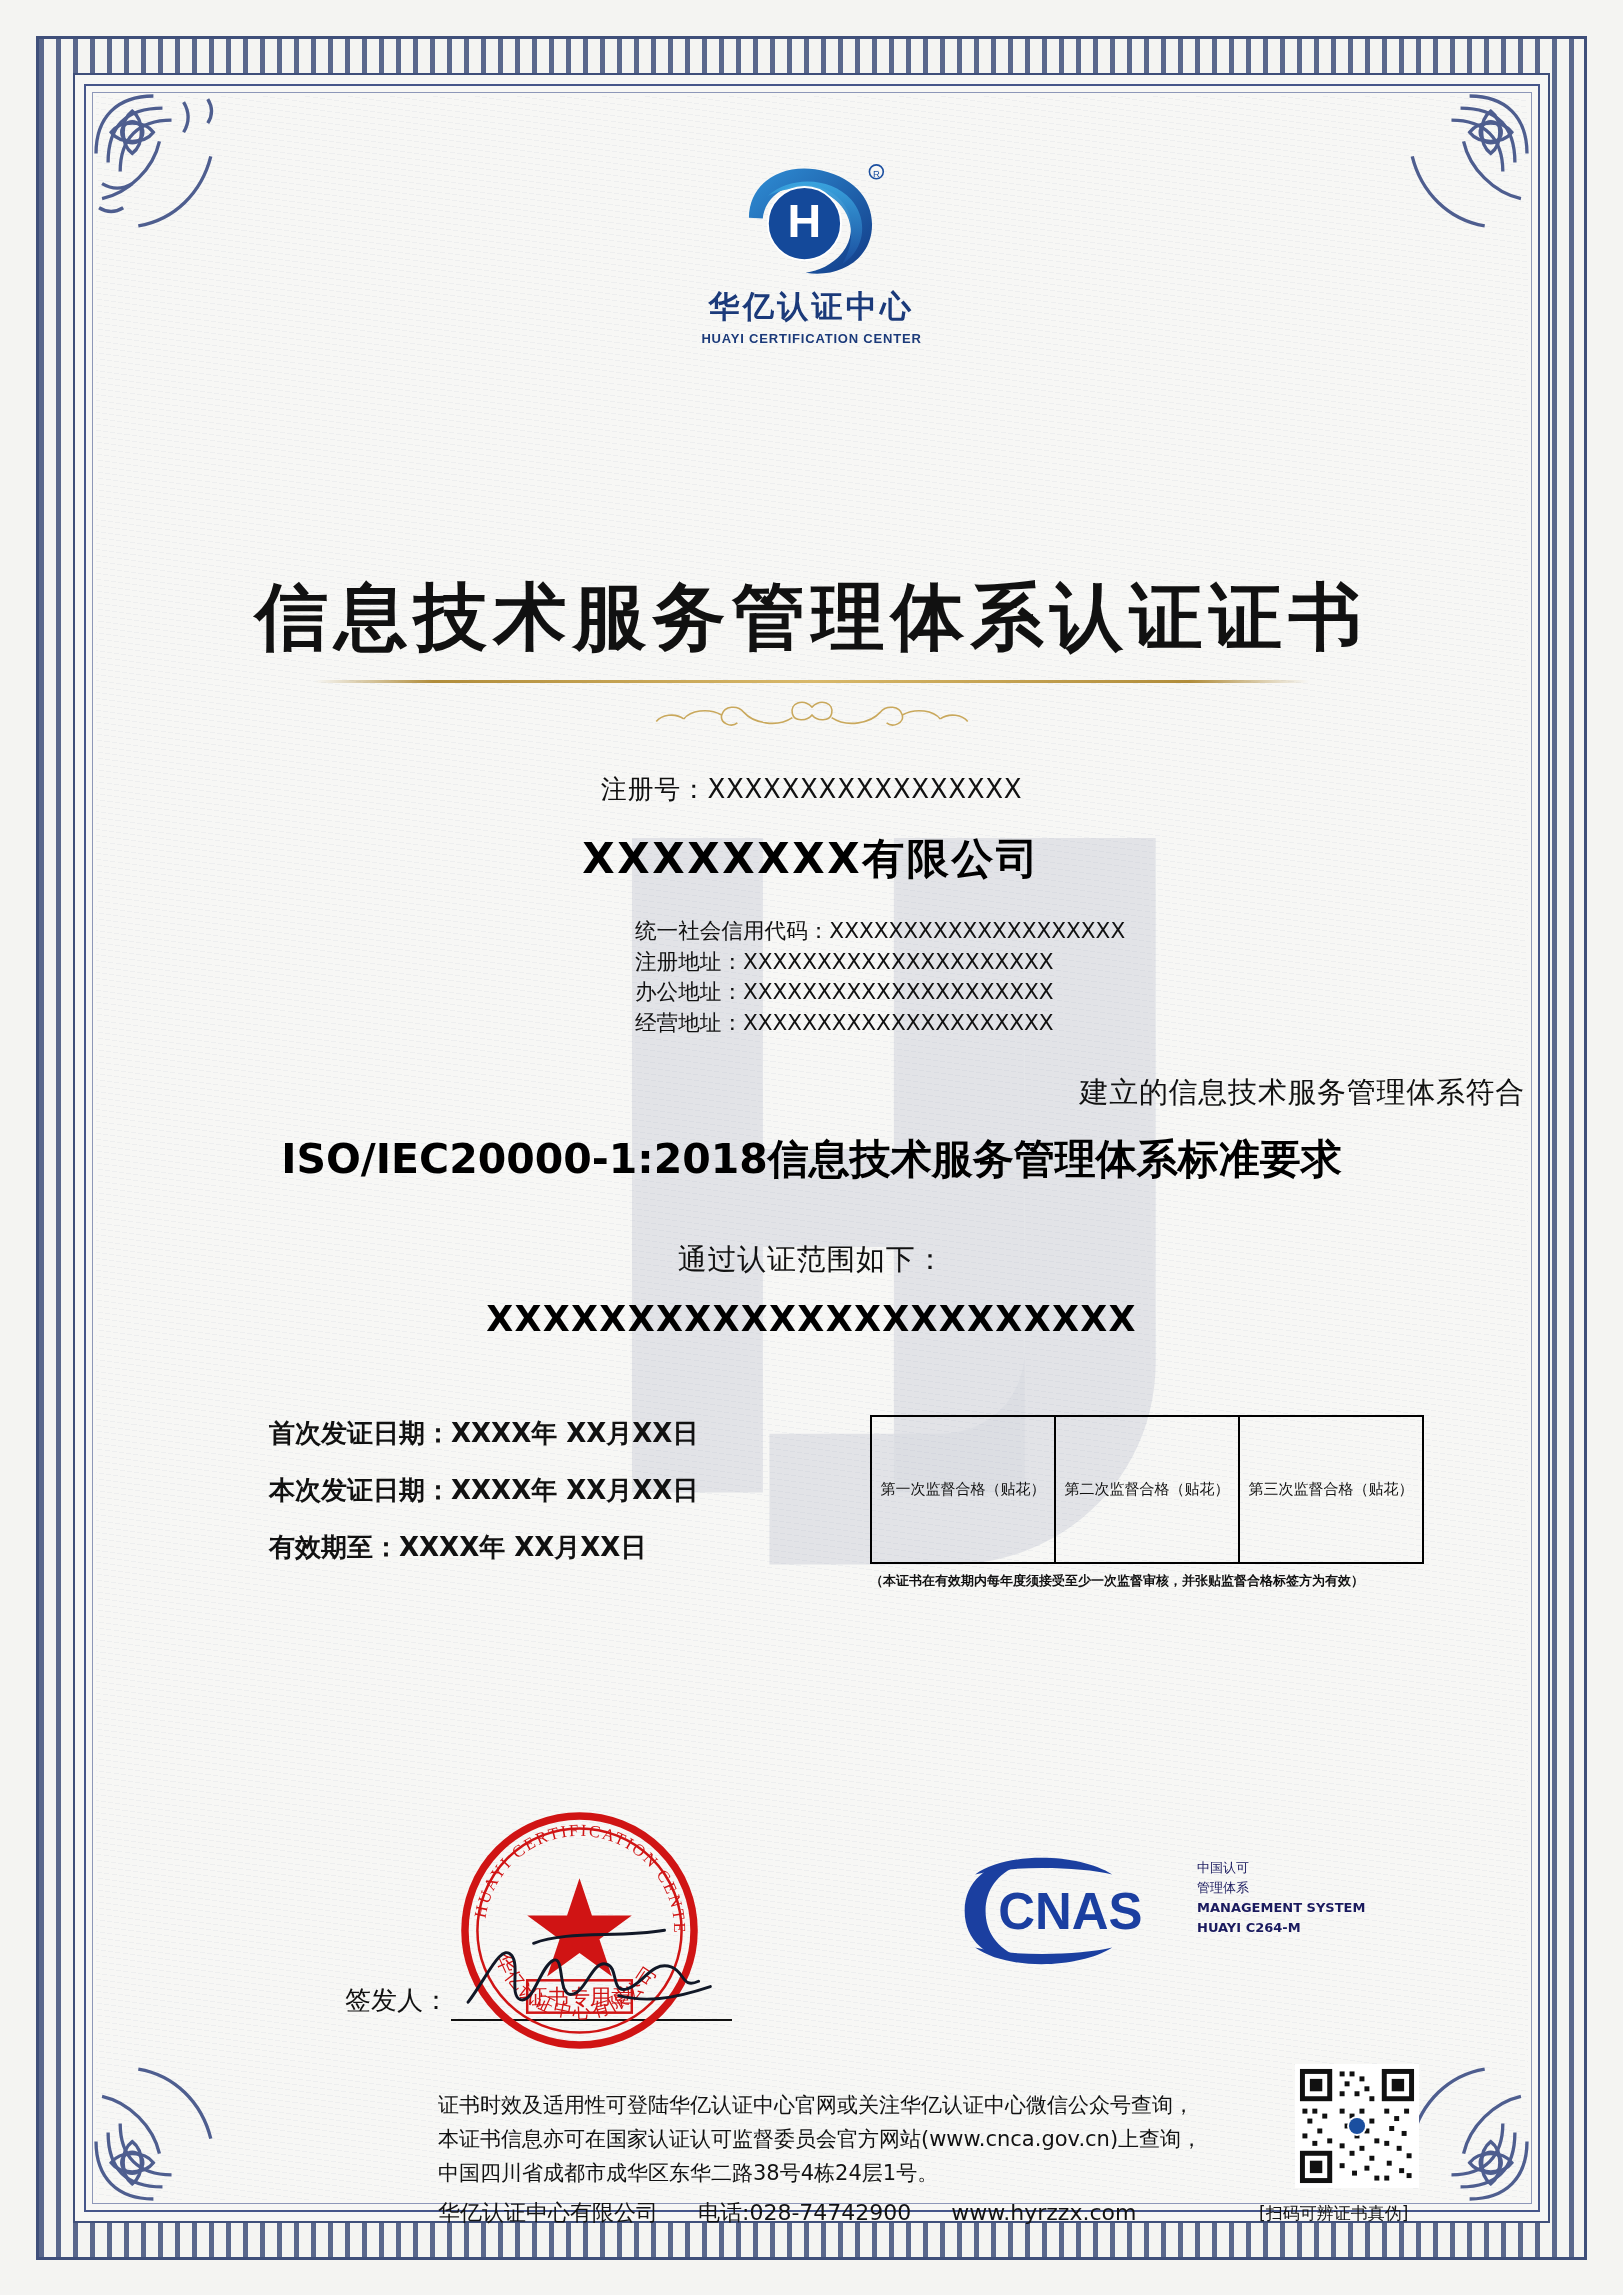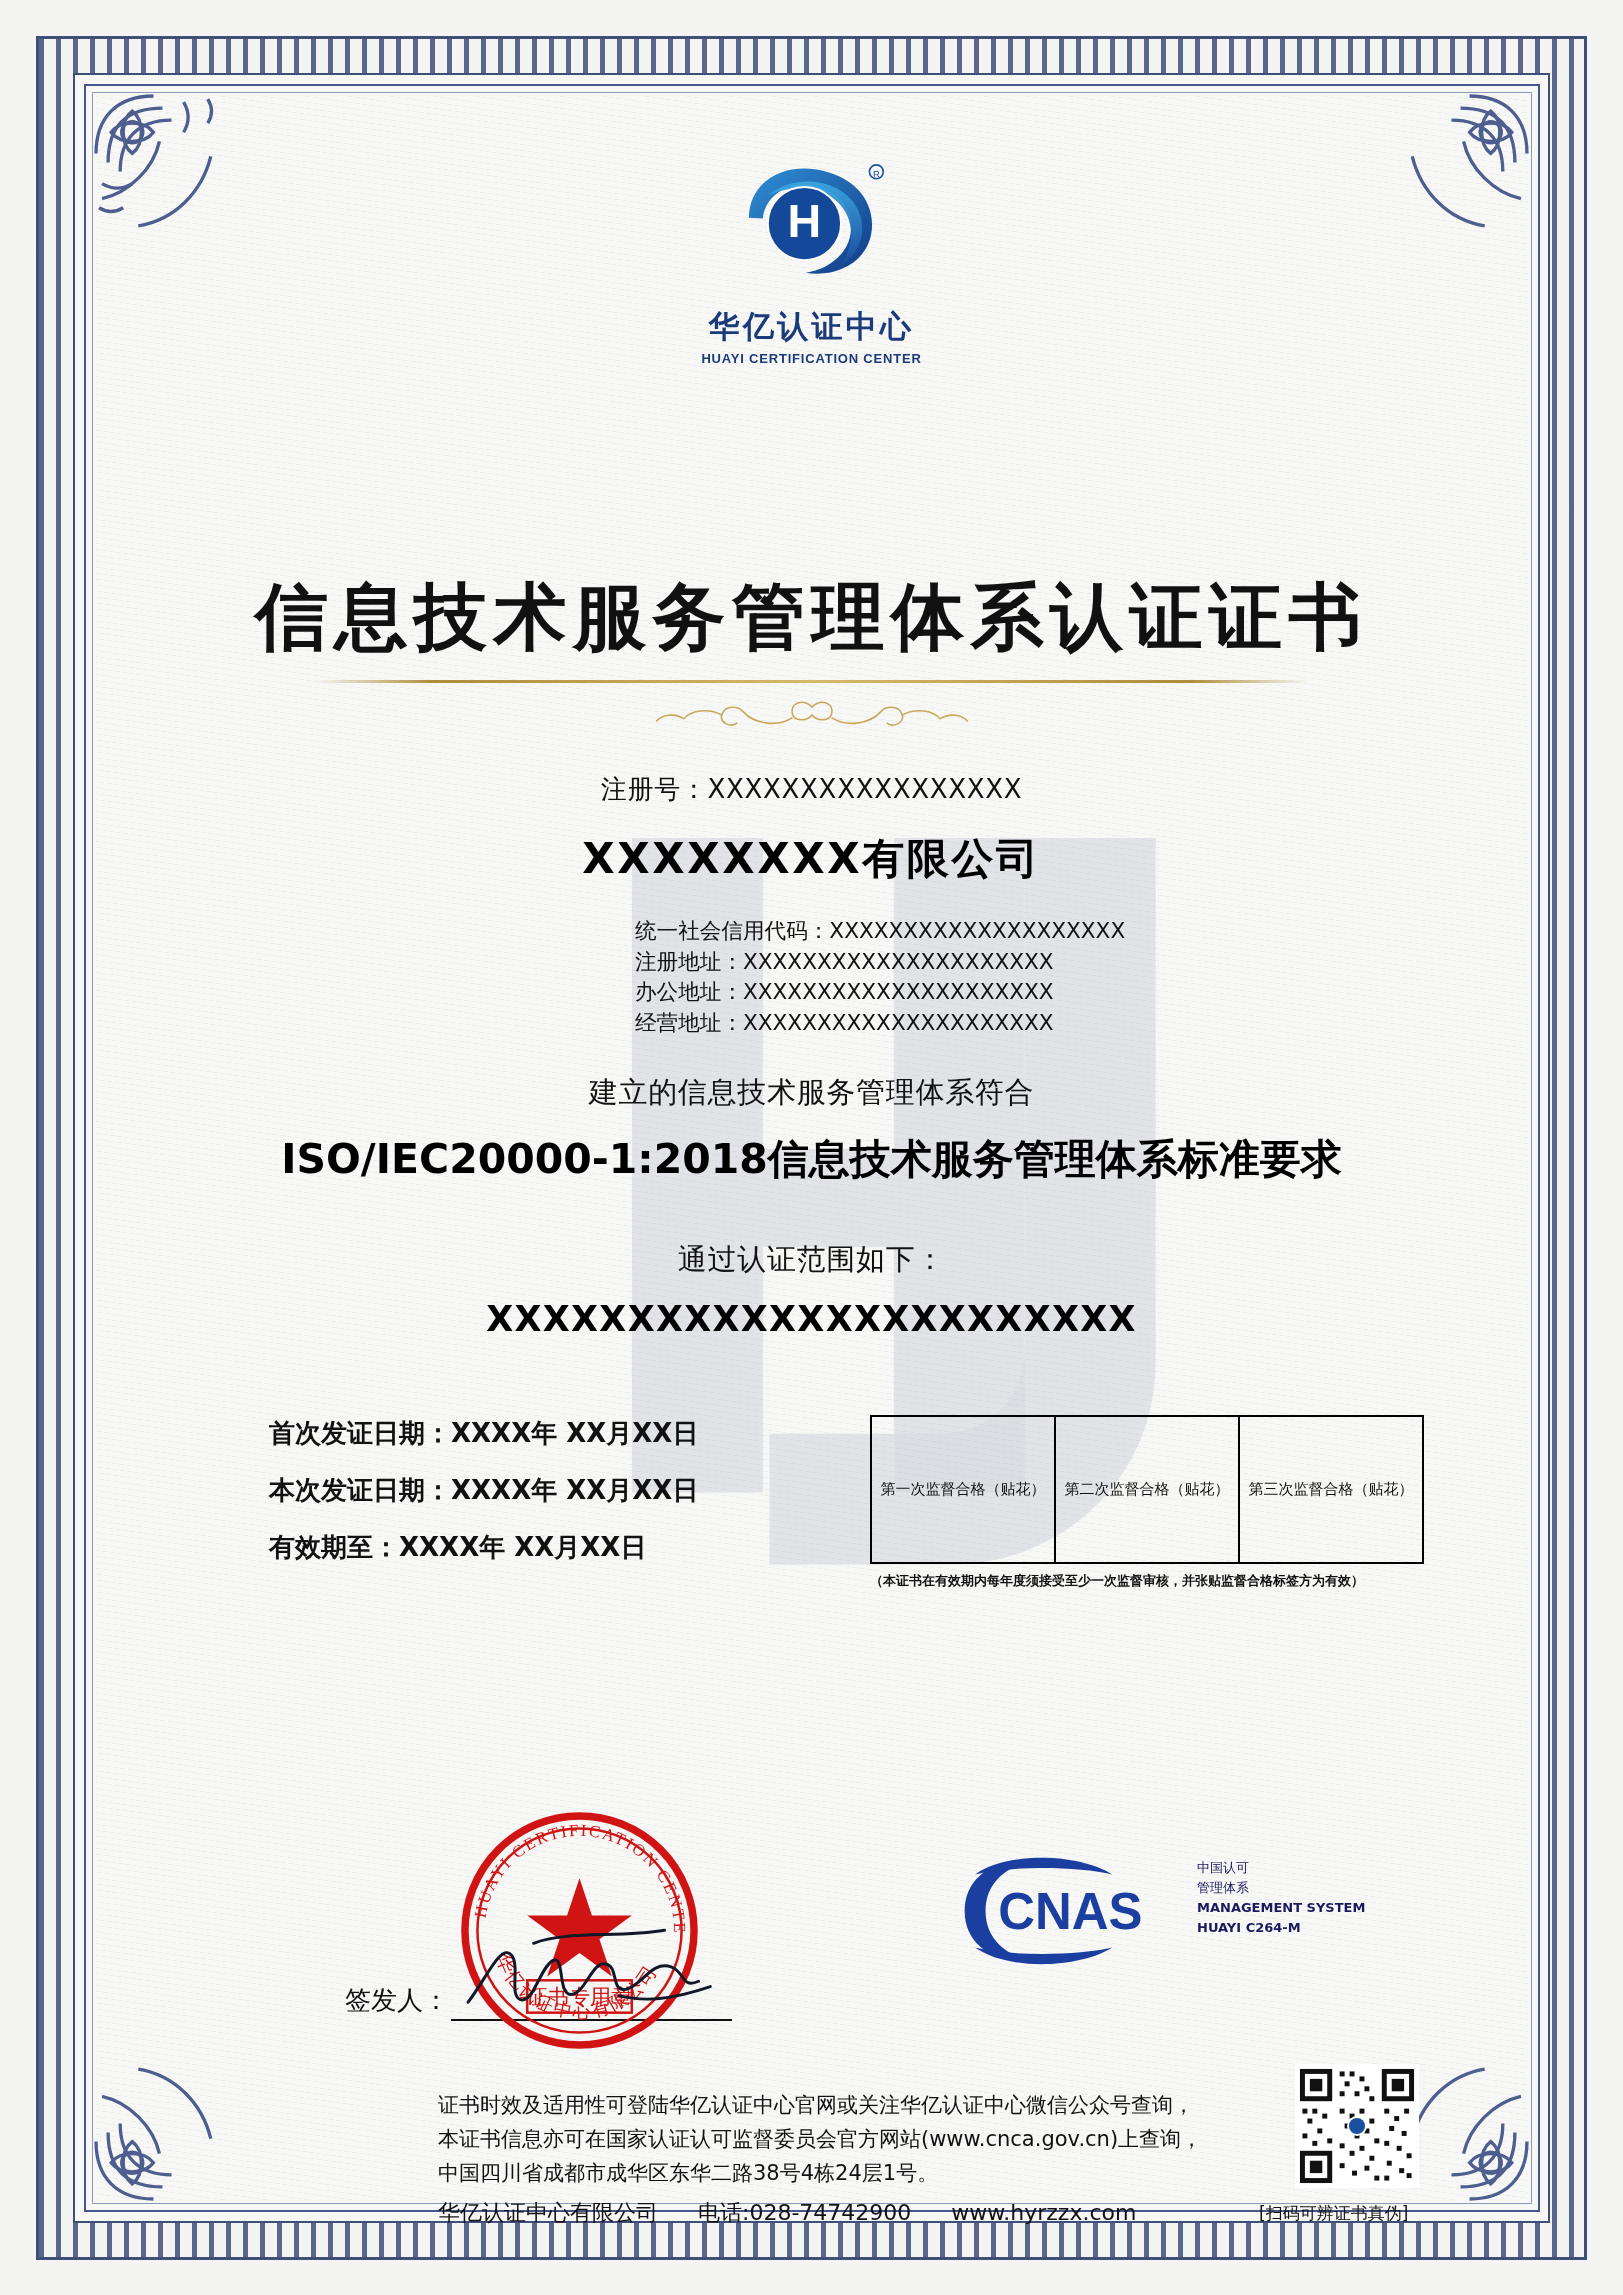--- a/index.html
+++ b/index.html
@@ -112,21 +112,21 @@
     left: 0; right: 0;
     text-align: center;
   }
   .logo-mark {
     width: 164px; height: 128px;
     margin: 0 auto;
     position: relative;
   }
   .logo-mark svg { width: 100%; height: 100%; }
   .logo-cn {
-    margin-top: 21px;
+    margin-top: 1px;
     font-size: 31px;
     font-weight: bold;
     color: #1b3a7a;
     letter-spacing: 3.3px;
     font-family: "DejaVu Sans", "Liberation Sans", sans-serif;
   }
   .logo-en {
     margin-top: 3.3px;
     font-size: 13px;
     font-weight: bold;
@@ -195,21 +195,21 @@
     color: #111;
     line-height: 1.42;
     font-family: "DejaVu Sans", "Liberation Sans", sans-serif;
   }
   .addr-block div { white-space: nowrap; }
 
   .statement {
     position: absolute;
     top: 975px;
     left: 0; right: 0;
-    text-align: center;
+    text-align: right;
     font-size: 29px;
     color: #111;
     letter-spacing: 0.7px;
     font-family: "DejaVu Sans", "Liberation Sans", sans-serif;
   }
   .standard {
     position: absolute;
     top: 1034px;
     left: 0; right: 0;
     text-align: center;

